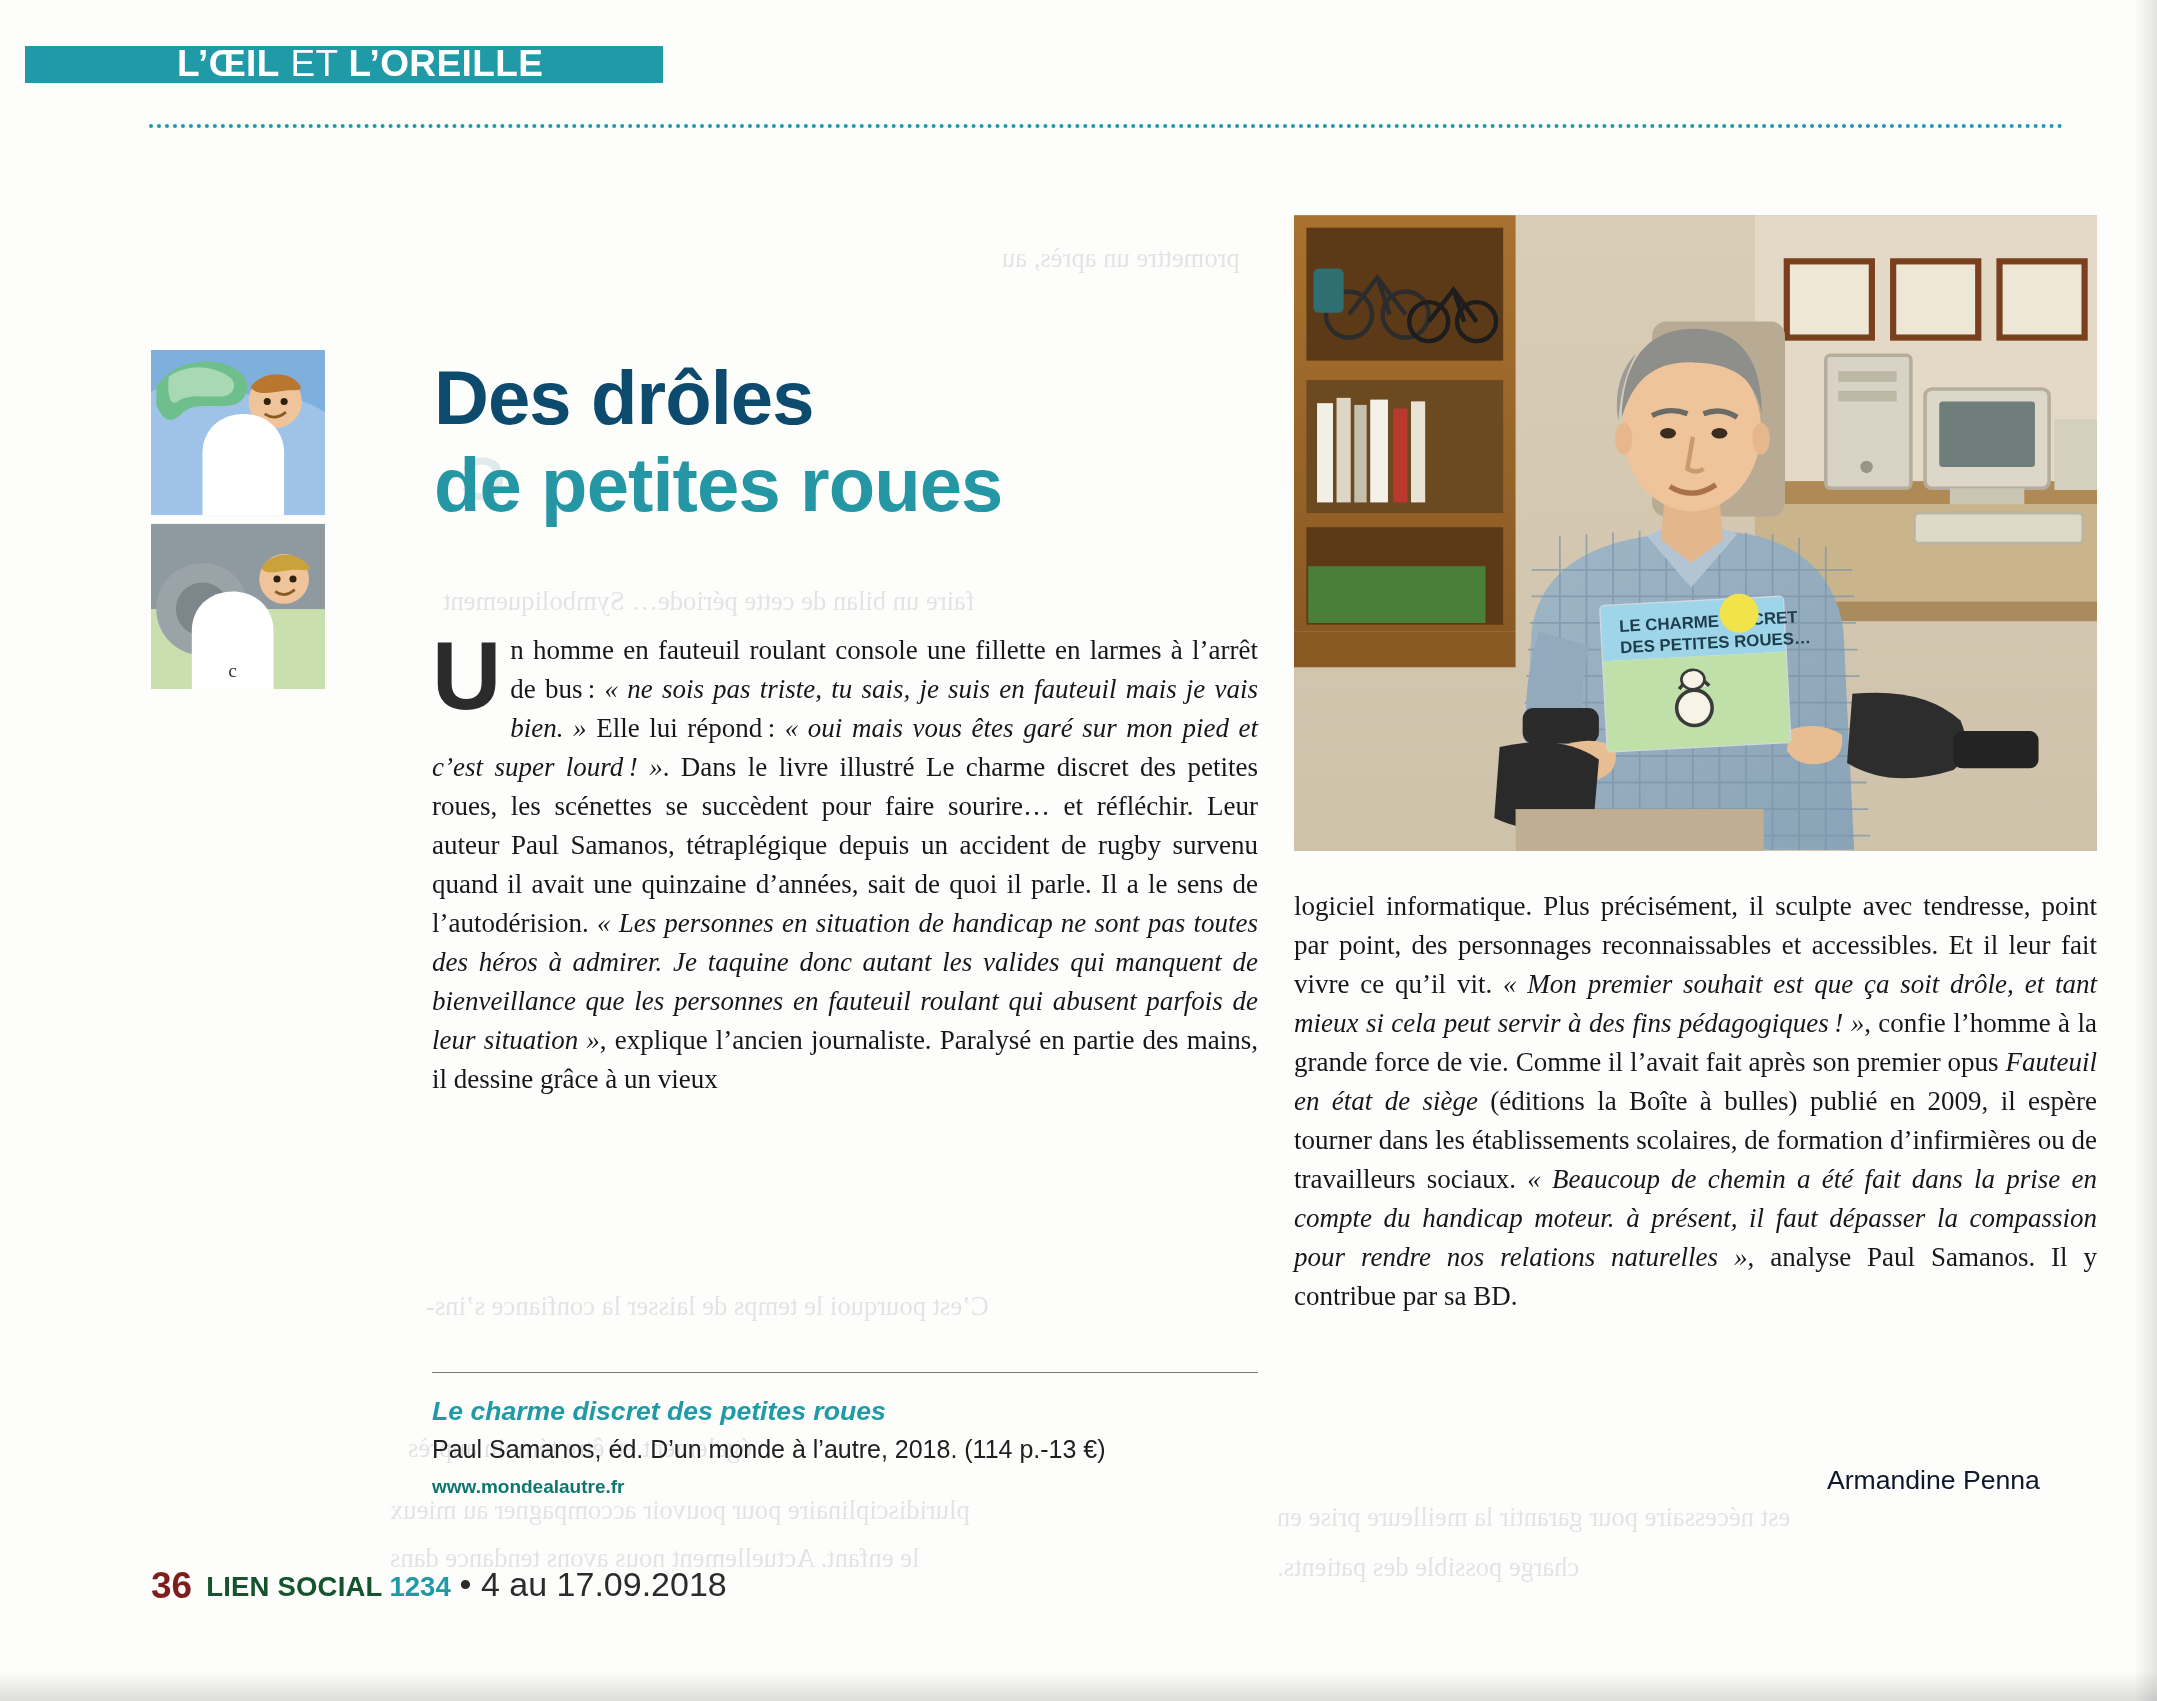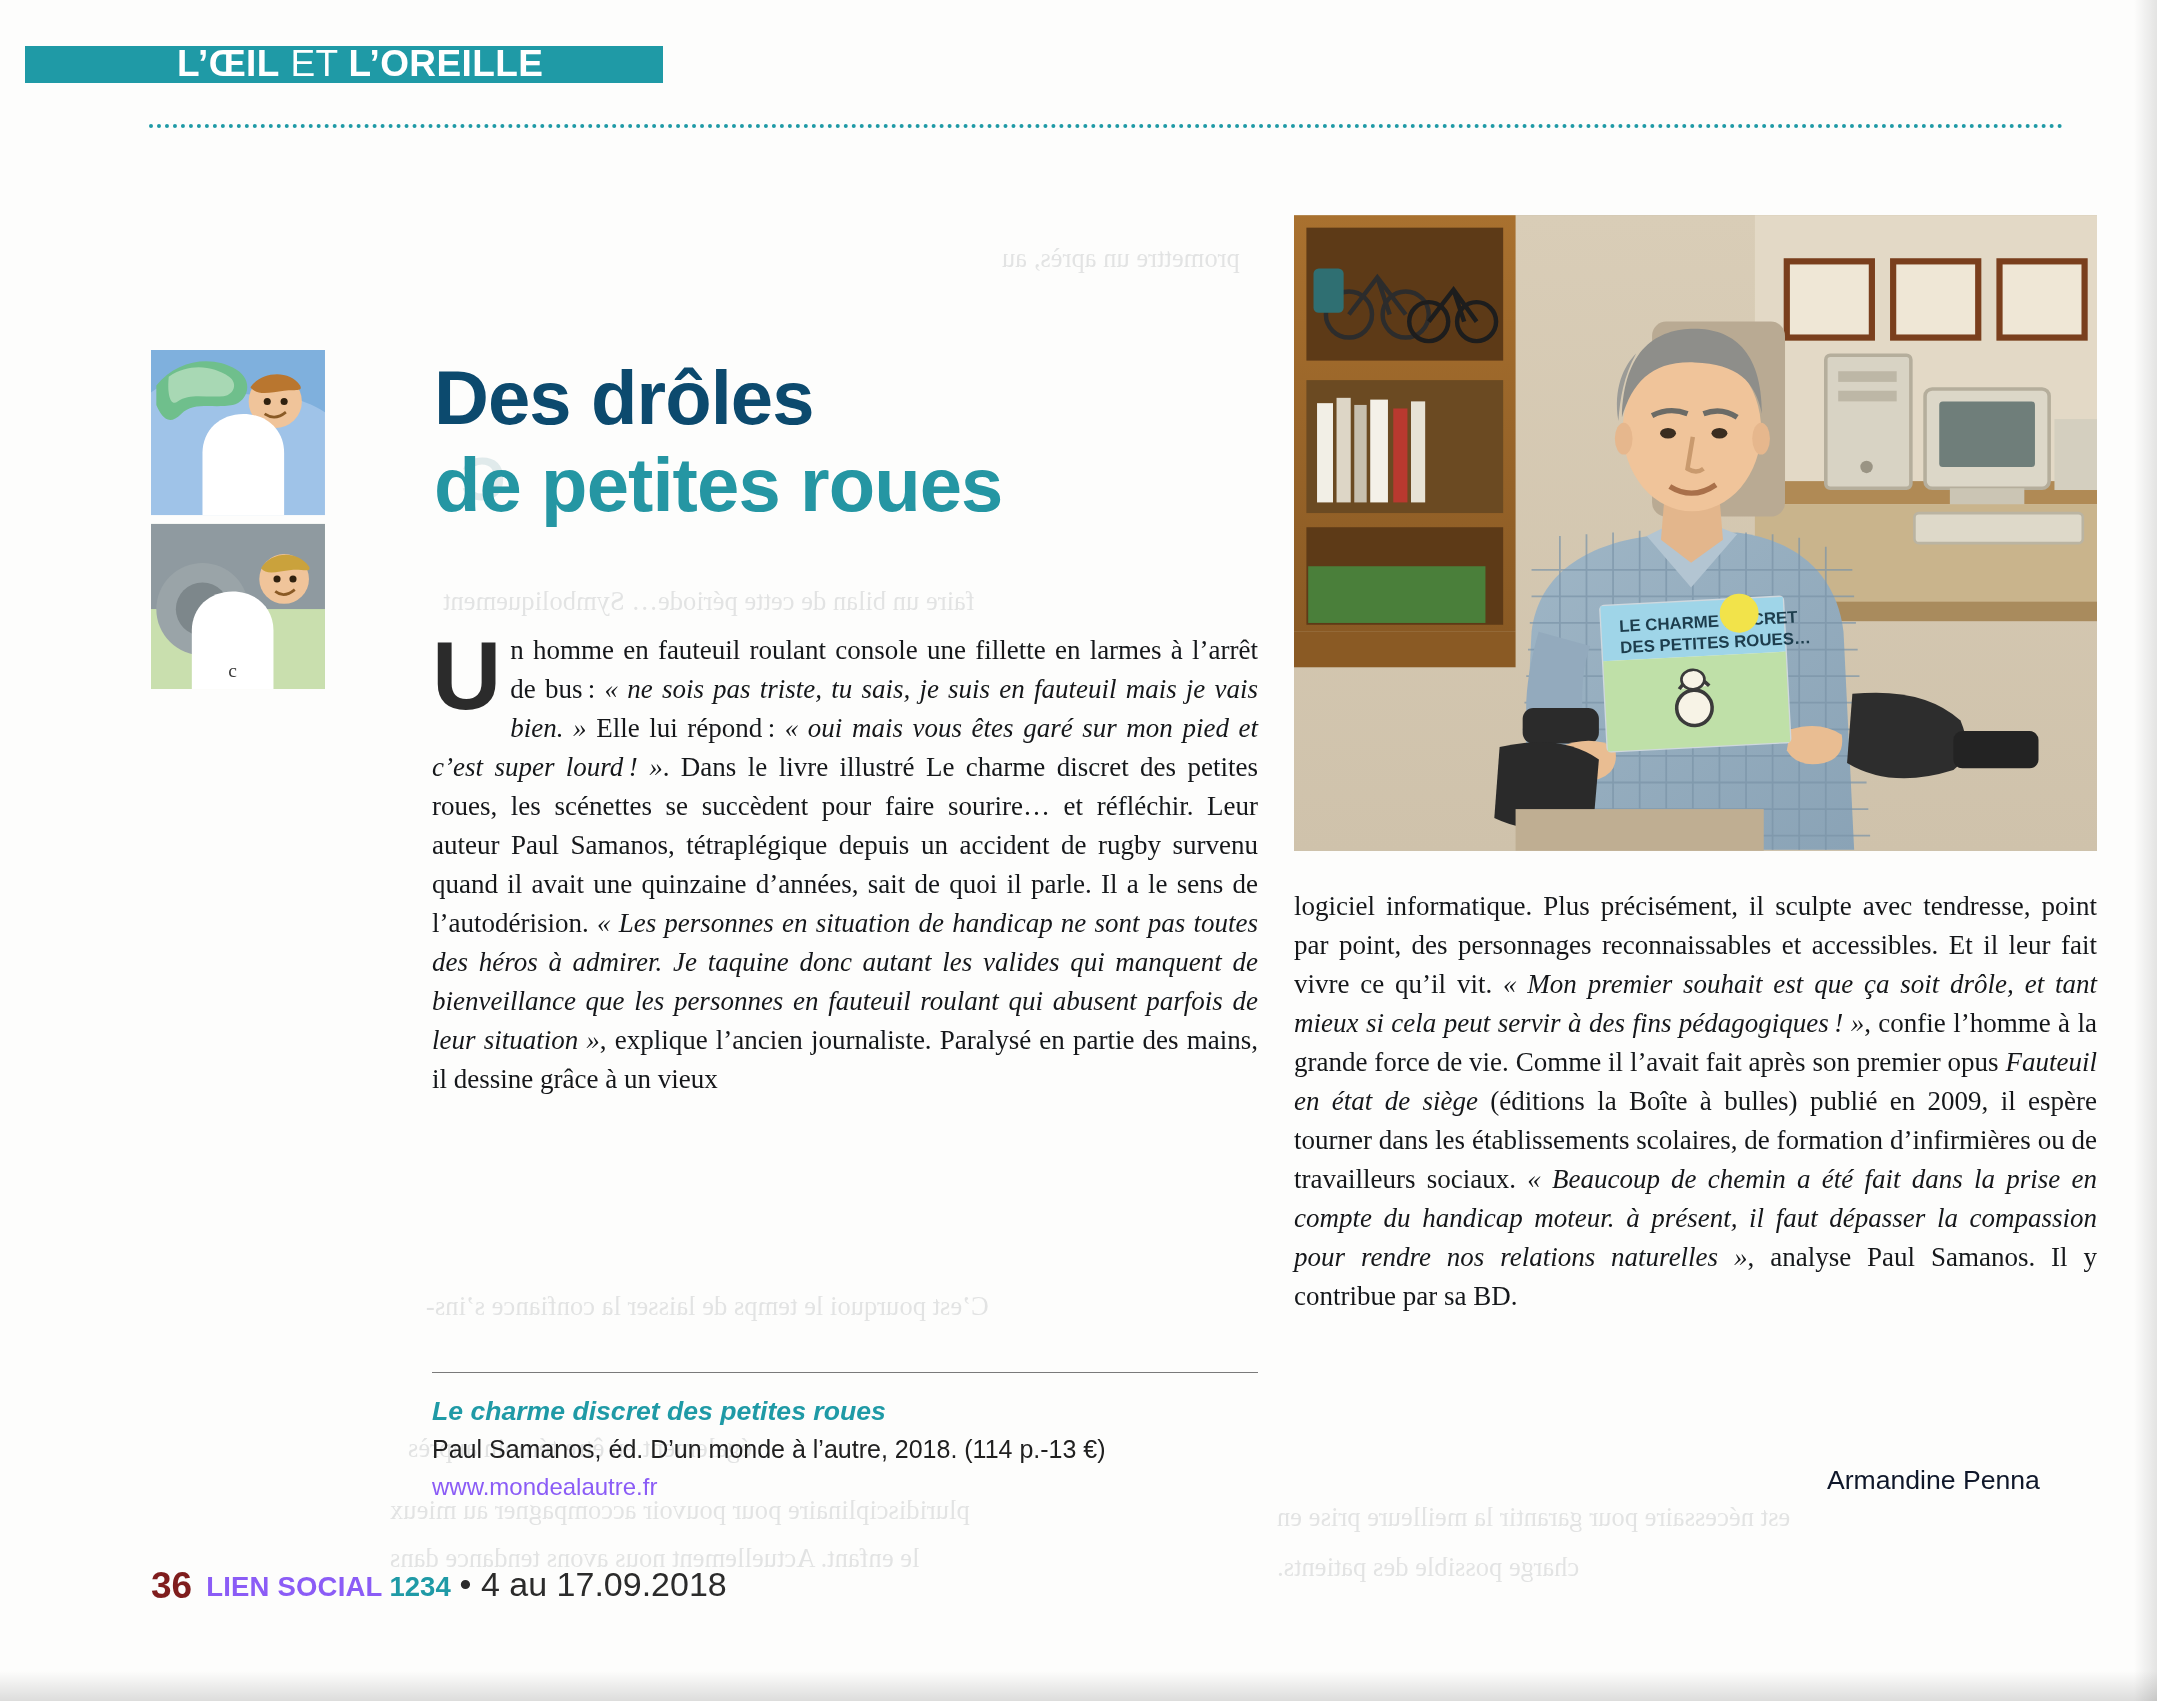--- a/index.html
+++ b/index.html
@@ -143,24 +143,24 @@
     font-size: 26.6px;
     line-height: 39px;
     color: #1f9aa6;
   }
   .ref-line {
     font-size: 25px;
     line-height: 37px;
     color: #202020;
   }
   .ref-url {
-    font-weight: normal;
-    font-size: 24px;
+    font-weight: bold;
+    font-size: 19px;
     line-height: 37px;
-    color: #8b5cf6;
+    color: #0f766e;
   }
 
   
   .photo {
     position: absolute;
     left: 1294px; top: 215px;
     width: 803px; height: 636px;
     overflow: hidden;
     background: #c9c2ae;
   }
@@ -184,21 +184,21 @@
   }
   .footer .pagenum {
     font-weight: bold;
     font-size: 37px;
     color: #7f1d1d;
     vertical-align: -1.8px;
   }
   .footer .mag {
     font-weight: bold;
     font-size: 27.5px;
-    color: #8b5cf6;
+    color: #14532d;
     margin-left: 14px;
     letter-spacing: 0.2px;
   }
   .footer .issue {
     font-weight: bold;
     font-size: 27.5px;
     color: #1f9aa6;
     margin-left: 7px;
   }
   .footer .date {

